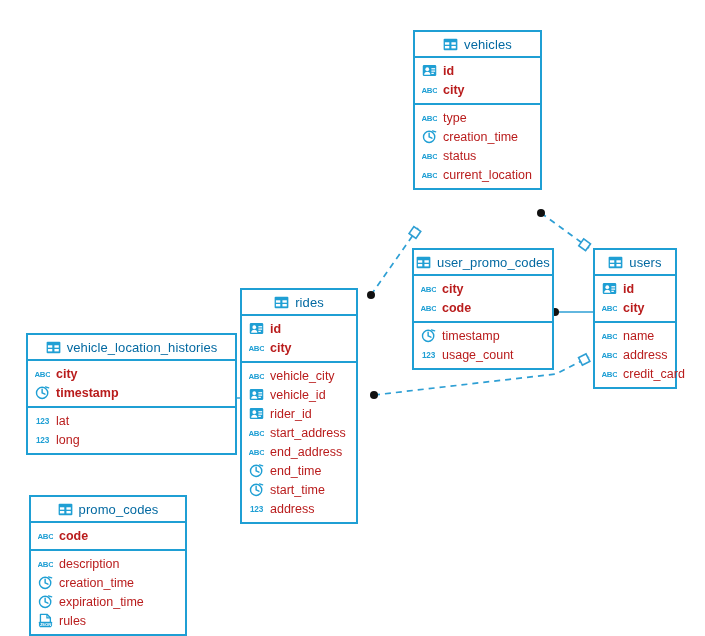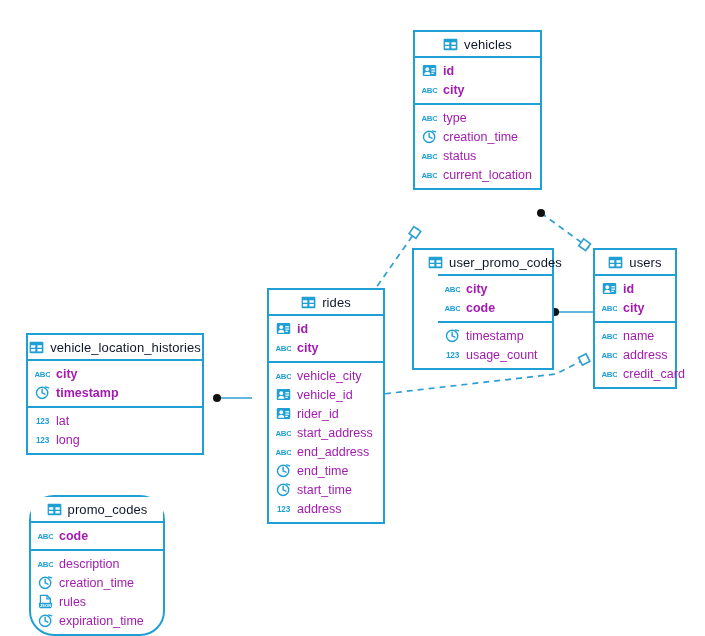--- a/index.html
+++ b/index.html
@@ -38,42 +38,42 @@
     justify-content: center;
     gap: 6px;
     height: 26px;
     background: #ffffff;
     border-bottom: 2px solid #1f9fd4;
     padding: 0 6px;
     box-sizing: border-box;
   }
   .entity-title {
     font-size: 13px;
-    color: #0f172a;
+    color: #0369a1;
     white-space: nowrap;
     letter-spacing: 0.1px;
   }
   .field-group {
     padding: 3px 0 4px 0;
   }
   .field-group.keys {
     border-bottom: 2px solid #1f9fd4;
   }
   .field {
     display: flex;
     align-items: center;
     gap: 6px;
     height: 19px;
     padding: 0 7px;
     box-sizing: border-box;
     white-space: nowrap;
   }
   .field-label {
     font-size: 12.5px;
-    color: #a21caf;
+    color: #b91c1c;
   }
   .field.key .field-label {
     font-weight: bold;
   }
   .ico {
     width: 15px;
     height: 15px;
     flex: 0 0 15px;
     display: block;
   }
@@ -168,21 +168,21 @@
             <span class="field-label">status</span>
           </div>
           <div class="field">
             <svg class="ico" viewBox="0 0 16 16">
               <text x="8" y="11.4" text-anchor="middle" fill="#1f9fd4" font-family="&quot;Liberation Sans&quot;, sans-serif" font-size="8.4" font-weight="bold" letter-spacing="-0.3">ABC</text>
             </svg>
             <span class="field-label">current_location</span>
           </div>
         </div>
       </div>
-      <div class="entity" style="left: 412px; top: 248px; width: 142px; padding-left: 24px;">
+      <div class="entity" style="left: 412px; top: 248px; width: 142px;">
         <div class="entity-header">
           <svg class="hdr-ico" viewBox="0 0 16 14">
             <rect x="0.6" y="0.8" width="14.8" height="12.4" rx="1.1" fill="#1f9fd4"></rect>
             <rect x="2" y="4.6" width="4.7" height="2.6" fill="#ffffff"></rect>
             <rect x="9" y="4.6" width="4.7" height="2.6" fill="#ffffff"></rect>
             <rect x="2" y="8.6" width="4.7" height="2.6" fill="#ffffff"></rect>
             <rect x="9" y="8.6" width="4.7" height="2.6" fill="#ffffff"></rect>
           </svg>
           <span class="entity-title">user_promo_codes</span>
         </div>
@@ -261,21 +261,21 @@
             <span class="field-label">address</span>
           </div>
           <div class="field">
             <svg class="ico" viewBox="0 0 16 16">
               <text x="8" y="11.4" text-anchor="middle" fill="#1f9fd4" font-family="&quot;Liberation Sans&quot;, sans-serif" font-size="8.4" font-weight="bold" letter-spacing="-0.3">ABC</text>
             </svg>
             <span class="field-label">credit_card</span>
           </div>
         </div>
       </div>
-      <div class="entity" style="left: 267px; top: 288px; width: 118px;">
+      <div class="entity" style="left: 240px; top: 288px; width: 118px;">
         <div class="entity-header">
           <svg class="hdr-ico" viewBox="0 0 16 14">
             <rect x="0.6" y="0.8" width="14.8" height="12.4" rx="1.1" fill="#1f9fd4"></rect>
             <rect x="2" y="4.6" width="4.7" height="2.6" fill="#ffffff"></rect>
             <rect x="9" y="4.6" width="4.7" height="2.6" fill="#ffffff"></rect>
             <rect x="2" y="8.6" width="4.7" height="2.6" fill="#ffffff"></rect>
             <rect x="9" y="8.6" width="4.7" height="2.6" fill="#ffffff"></rect>
           </svg>
           <span class="entity-title">rides</span>
         </div>
@@ -356,21 +356,21 @@
             <span class="field-label">start_time</span>
           </div>
           <div class="field">
             <svg class="ico" viewBox="0 0 16 16">
               <text x="8" y="11.6" text-anchor="middle" fill="#1f9fd4" font-family="&quot;Liberation Sans&quot;, sans-serif" font-size="8.8" font-weight="bold" letter-spacing="-0.2">123</text>
             </svg>
             <span class="field-label">address</span>
           </div>
         </div>
       </div>
-      <div class="entity" style="left: 26px; top: 333px; width: 178px;">
+      <div class="entity" style="left: 26px; top: 333px; width: 211px;">
         <div class="entity-header">
           <svg class="hdr-ico" viewBox="0 0 16 14">
             <rect x="0.6" y="0.8" width="14.8" height="12.4" rx="1.1" fill="#1f9fd4"></rect>
             <rect x="2" y="4.6" width="4.7" height="2.6" fill="#ffffff"></rect>
             <rect x="9" y="4.6" width="4.7" height="2.6" fill="#ffffff"></rect>
             <rect x="2" y="8.6" width="4.7" height="2.6" fill="#ffffff"></rect>
             <rect x="9" y="8.6" width="4.7" height="2.6" fill="#ffffff"></rect>
           </svg>
           <span class="entity-title">vehicle_location_histories</span>
         </div>
@@ -398,21 +398,21 @@
             <span class="field-label">lat</span>
           </div>
           <div class="field">
             <svg class="ico" viewBox="0 0 16 16">
               <text x="8" y="11.6" text-anchor="middle" fill="#1f9fd4" font-family="&quot;Liberation Sans&quot;, sans-serif" font-size="8.8" font-weight="bold" letter-spacing="-0.2">123</text>
             </svg>
             <span class="field-label">long</span>
           </div>
         </div>
       </div>
-      <div class="entity" style="left: 29px; top: 495px; width: 136px; border-radius: 25px;">
+      <div class="entity" style="left: 29px; top: 495px; width: 158px;">
         <div class="entity-header">
           <svg class="hdr-ico" viewBox="0 0 16 14">
             <rect x="0.6" y="0.8" width="14.8" height="12.4" rx="1.1" fill="#1f9fd4"></rect>
             <rect x="2" y="4.6" width="4.7" height="2.6" fill="#ffffff"></rect>
             <rect x="9" y="4.6" width="4.7" height="2.6" fill="#ffffff"></rect>
             <rect x="2" y="8.6" width="4.7" height="2.6" fill="#ffffff"></rect>
             <rect x="9" y="8.6" width="4.7" height="2.6" fill="#ffffff"></rect>
           </svg>
           <span class="entity-title">promo_codes</span>
         </div>
@@ -431,35 +431,35 @@
             </svg>
             <span class="field-label">description</span>
           </div>
           <div class="field">
             <svg class="ico" viewBox="0 0 16 16">
               <circle cx="7.6" cy="8.4" r="6" fill="none" stroke="#1f9fd4" stroke-width="1.5"></circle>
               <path d="M7.6 4.6 L7.6 8.4 L10.6 9.8" fill="none" stroke="#1f9fd4" stroke-width="1.5" stroke-linecap="round" stroke-linejoin="round"></path>
               <path d="M11.2 2.0 L14.6 3.0" fill="none" stroke="#1f9fd4" stroke-width="1.4" stroke-linecap="round"></path>
             </svg>
             <span class="field-label">creation_time</span>
+          </div>
+          <div class="field">
+            <svg class="ico" viewBox="0 0 16 16">
+              <circle cx="7.6" cy="8.4" r="6" fill="none" stroke="#1f9fd4" stroke-width="1.5"></circle>
+              <path d="M7.6 4.6 L7.6 8.4 L10.6 9.8" fill="none" stroke="#1f9fd4" stroke-width="1.5" stroke-linecap="round" stroke-linejoin="round"></path>
+              <path d="M11.2 2.0 L14.6 3.0" fill="none" stroke="#1f9fd4" stroke-width="1.4" stroke-linecap="round"></path>
+            </svg>
+            <span class="field-label">expiration_time</span>
           </div>
           <div class="field">
             <svg class="ico" viewBox="0 0 16 16">
               <path d="M2.6 1.4 h7.0 l3.6 3.6 v9.6 h-10.6 z" fill="#ffffff" stroke="#1f9fd4" stroke-width="1.4" stroke-linejoin="round"></path>
               <path d="M9.5 1.6 v3.6 h3.6" fill="none" stroke="#1f9fd4" stroke-width="1.3"></path>
               <rect x="1" y="9.2" width="14" height="5.2" rx="0.7" fill="#1f9fd4"></rect>
               <text x="8" y="13.4" text-anchor="middle" fill="#ffffff" font-family="&quot;Liberation Sans&quot;, sans-serif" font-size="4.6" font-weight="bold" letter-spacing="-0.1">JSON</text>
             </svg>
             <span class="field-label">rules</span>
-          </div>
-          <div class="field">
-            <svg class="ico" viewBox="0 0 16 16">
-              <circle cx="7.6" cy="8.4" r="6" fill="none" stroke="#1f9fd4" stroke-width="1.5"></circle>
-              <path d="M7.6 4.6 L7.6 8.4 L10.6 9.8" fill="none" stroke="#1f9fd4" stroke-width="1.5" stroke-linecap="round" stroke-linejoin="round"></path>
-              <path d="M11.2 2.0 L14.6 3.0" fill="none" stroke="#1f9fd4" stroke-width="1.4" stroke-linecap="round"></path>
-            </svg>
-            <span class="field-label">expiration_time</span>
           </div>
         </div>
       </div>
     </div>
 
 </div>
 
 </body></html>

